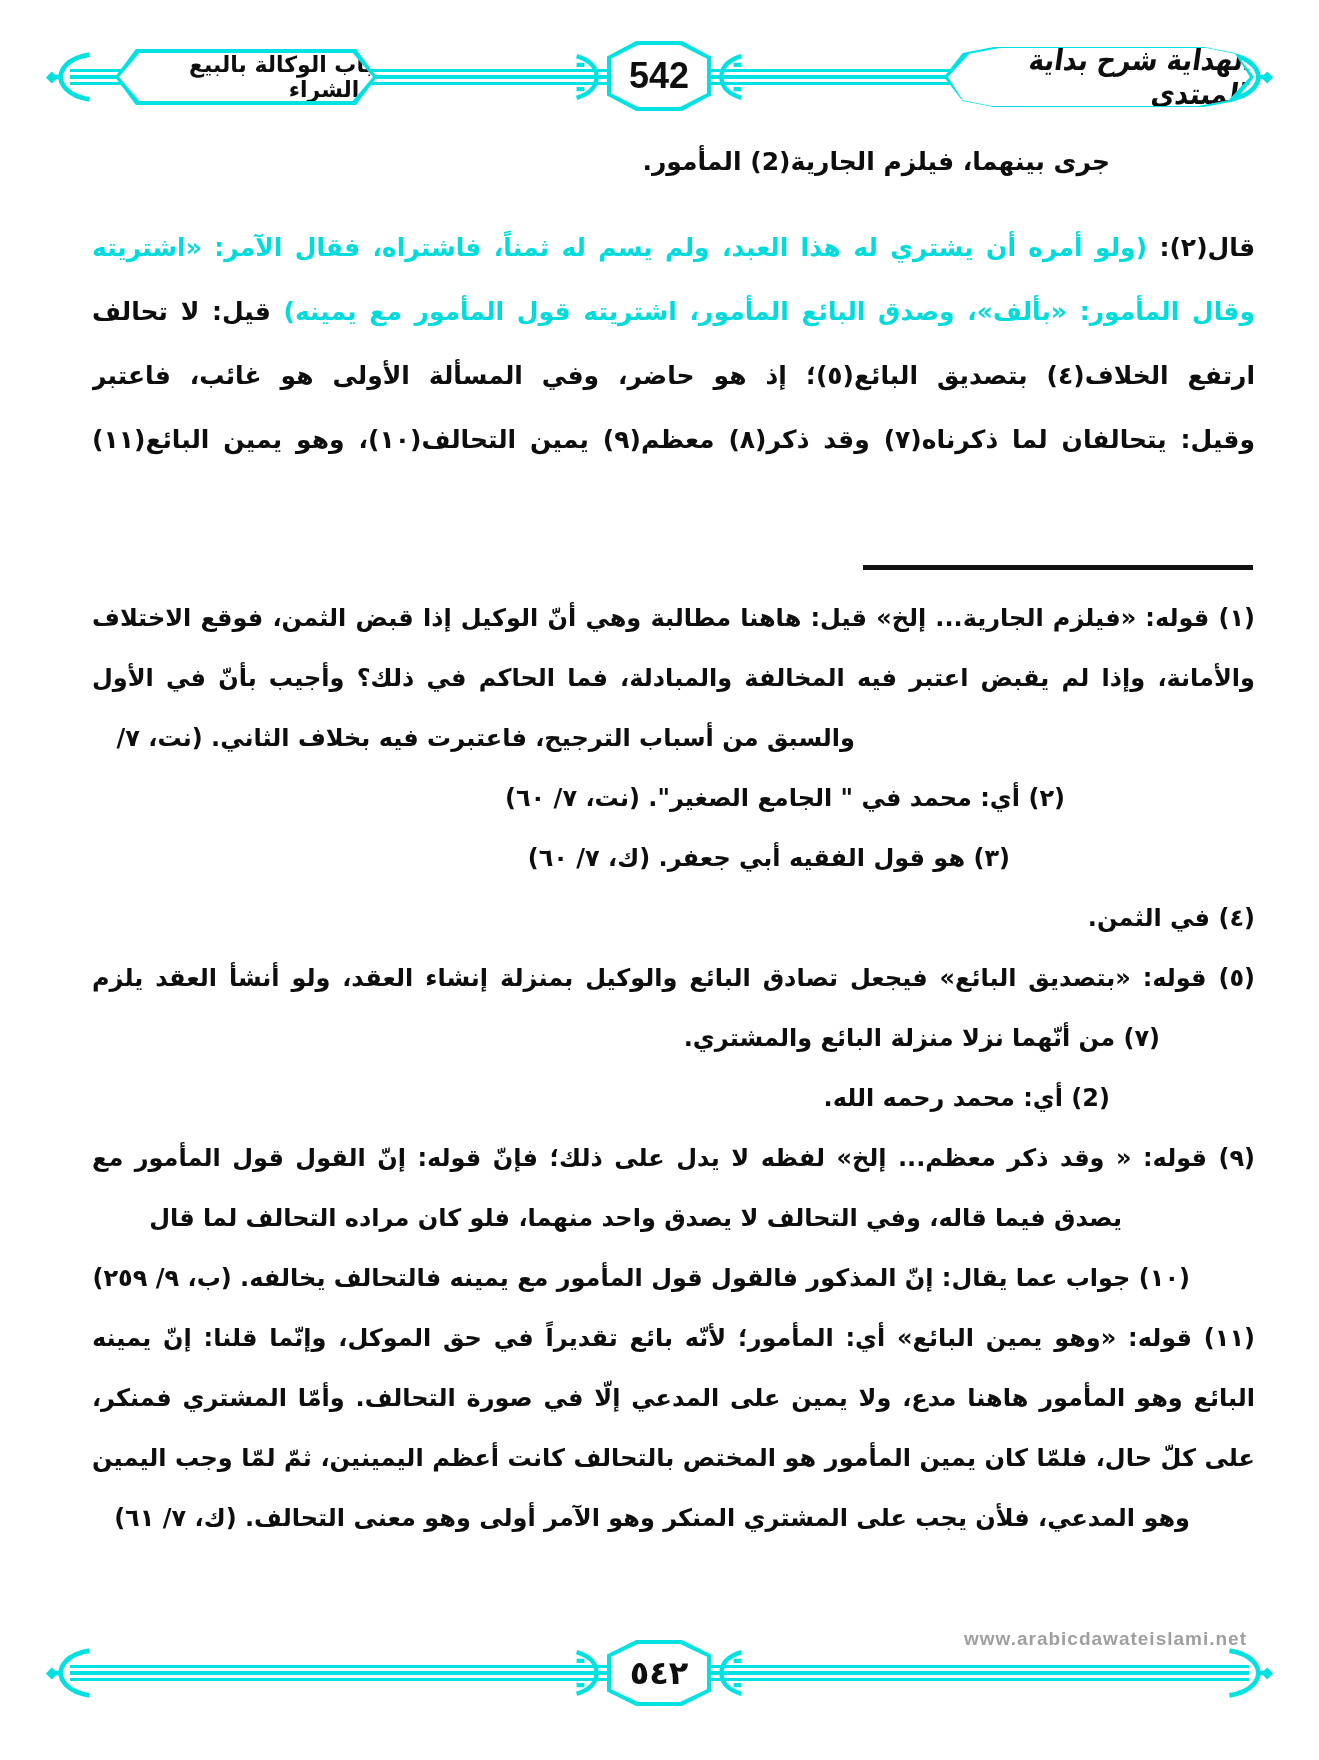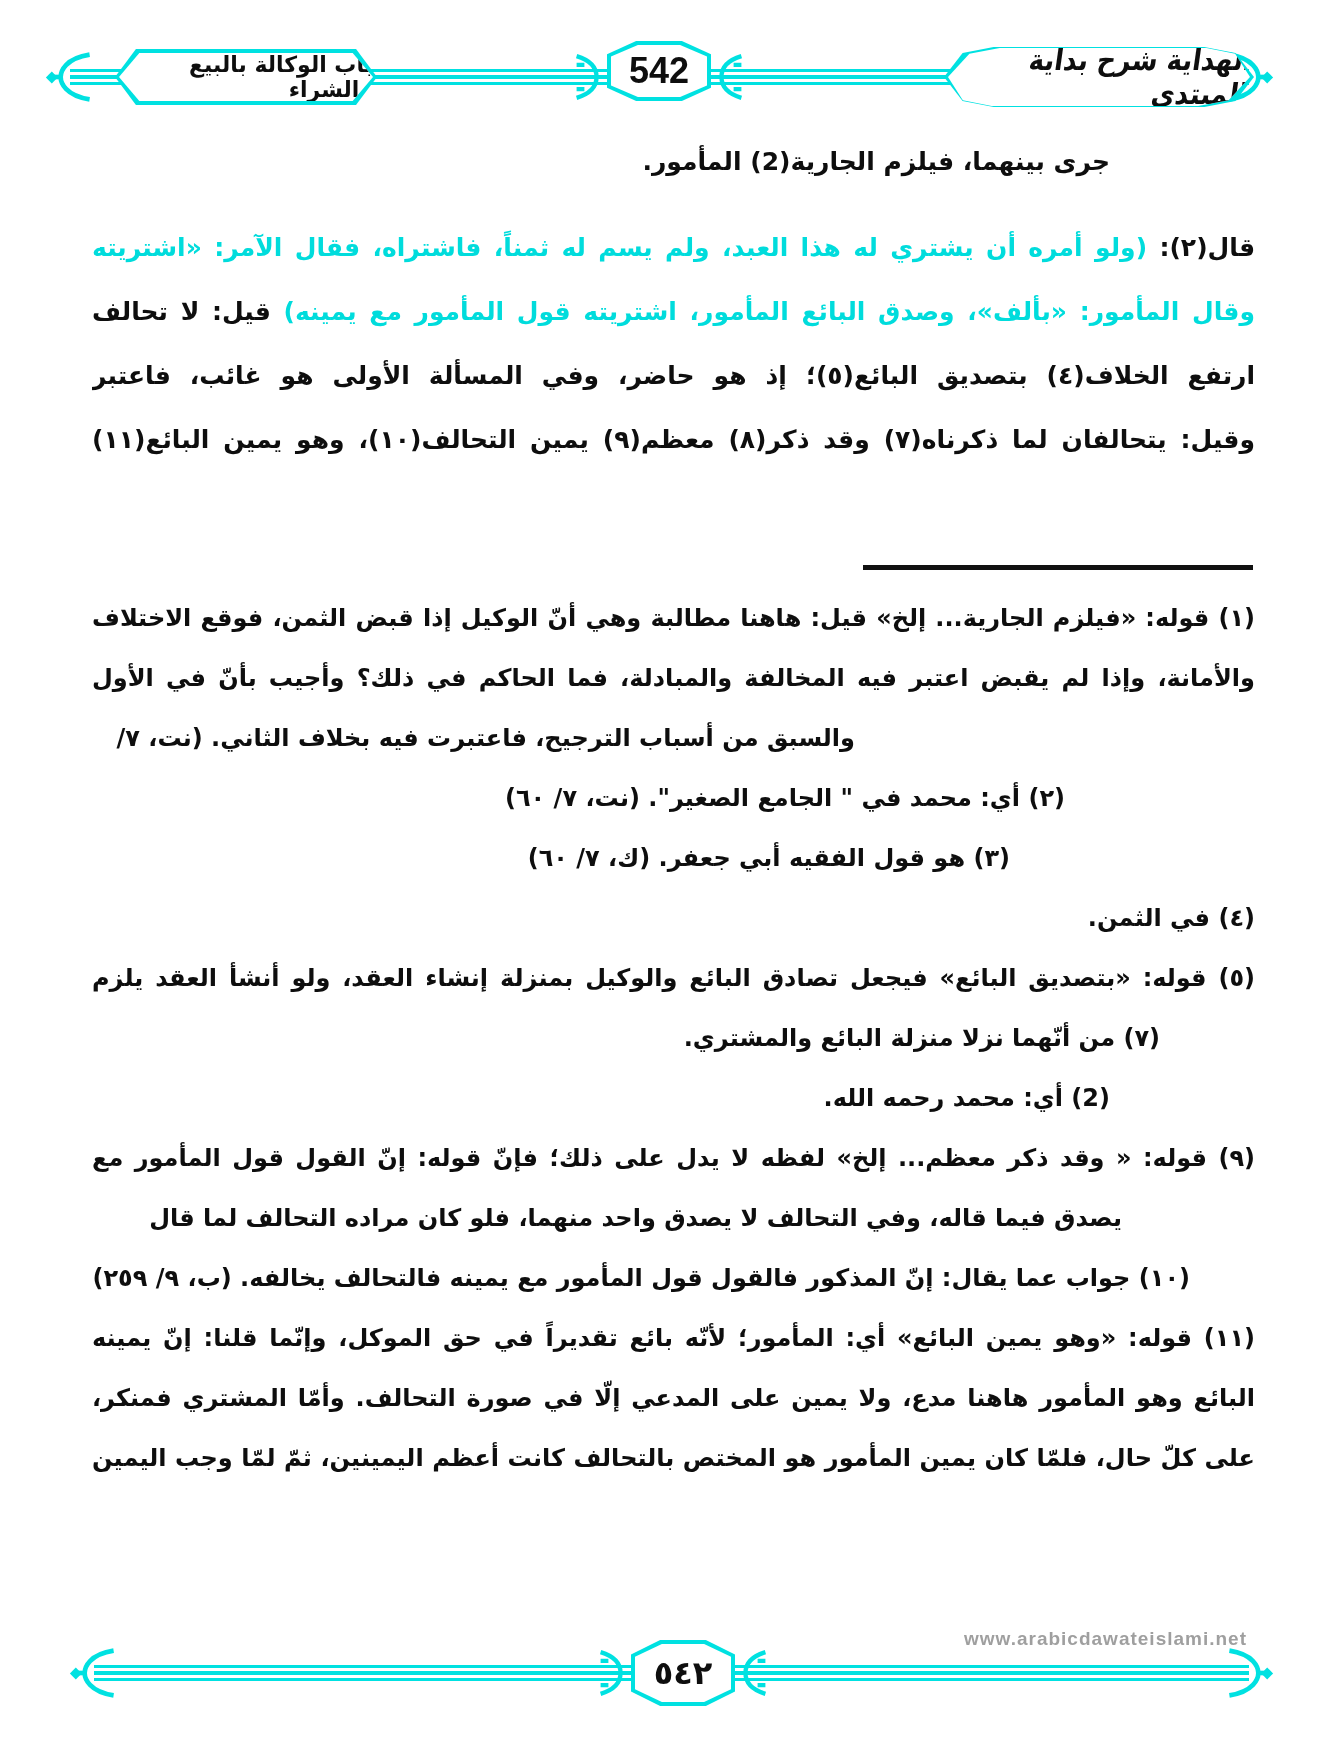--- a/index.html
+++ b/index.html
@@ -7,21 +7,21 @@
     position:relative;
     width:1319px;height:1760px;
     background:#ffffff;
     overflow:hidden;
     font-family:"DejaVu Sans",sans-serif;
     color:var(--ink,#111);
   }
   
   .band{position:absolute;left:0;right:0;height:64px;}
   .band-top{top:45px;}
-  .band-bottom{top:1641px;margin-left:24px;}
+  .band-bottom{top:1641px;}
   .rule{
     position:absolute;top:24px;height:16px;
     background:linear-gradient(to bottom,
       var(--accent) 0 3px, transparent 3px 6px,
       var(--accent) 6px 10px, transparent 10px 13px,
       var(--accent) 13px 16px);
   }
   .finial{position:absolute;top:4px;width:50px;height:56px;color:var(--accent);}
   .finial.right{transform:scaleX(-1);}
   .bracket{position:absolute;top:6px;width:30px;height:52px;color:var(--accent);}
@@ -29,21 +29,21 @@
   .cart{position:absolute;background:var(--accent);}
   .cart .in{
     position:absolute;inset:4px;background:#fff;
     display:flex;align-items:center;justify-content:center;
   }
   .hex, .hex .in{clip-path:polygon(0 50%,8% 0,92% 0,100% 50%,92% 100%,8% 100%);}
   .oct, .oct .in{clip-path:polygon(28% 0,72% 0,100% 22%,100% 78%,72% 100%,28% 100%,0 78%,0 22%);}
   .lens, .lens .in{clip-path:polygon(0 50%,6% 10%,16% 0,84% 0,94% 10%,100% 50%,94% 90%,84% 100%,16% 100%,6% 90%);}
   .cart-chapter{left:115px;top:4px;width:262px;height:56px;}
   .cart-chapter .in{font-size:22px;font-weight:bold;direction:rtl;}
-  .cart-pagenum{left:607px;top:-4px;width:104px;height:60px;}
+  .cart-pagenum{left:607px;top:-4px;width:104px;height:70px;}
   .cart-pagenum .in{font-size:36px;font-weight:bold;font-family:"Liberation Sans",sans-serif;}
   .cart-title{right:65px;top:2px;width:310px;height:60px;}
   .cart-title .in{
     font-size:26px;font-weight:bold;direction:rtl;
     transform:skewX(-8deg) scaleY(1.12);
   }
   .cart-pagenum-b{left:607px;top:-1px;width:104px;height:66px;}
   .cart-pagenum-b .in{font-size:32px;font-weight:bold;direction:rtl;}
   
   .matn{
@@ -132,20 +132,21 @@
     <div class="fline">(٤) في الثمن.</div>
     <div class="fline fjst">(٥) قوله: «بتصديق البائع» فيجعل تصادق البائع والوكيل بمنزلة إنشاء العقد، ولو أنشأ العقد يلزم العبد للآمر، كذا هذا.</div>
     <div class="fline ir95">(٧) من أنّهما نزلا منزلة البائع والمشتري.</div>
     <div class="fline ir145">(2) أي: محمد رحمه الله.</div>
     <div class="fline fjst">(٩) قوله: « وقد ذكر معظم... إلخ» لفظه لا يدل على ذلك؛ فإنّ قوله: إنّ القول قول المأمور مع يمينه يدل على أنّ المأمور</div>
     <div class="fline ir133">يصدق فيما قاله، وفي التحالف لا يصدق واحد منهما، فلو كان مراده التحالف لما قال ذلك. (تب)</div>
     <div class="fline ir65">(١٠) جواب عما يقال: إنّ المذكور فالقول قول المأمور مع يمينه فالتحالف يخالفه. (ب، ٩/ ٢٥٩)</div>
     <div class="fline fjst">(١١) قوله: «وهو يمين البائع» أي: المأمور؛ لأنّه بائع تقديراً في حق الموكل، وإنّما قلنا: إنّ يمينه معظّم يمين التحالف؛ لأنّ</div>
     <div class="fline fjst">البائع وهو المأمور هاهنا مدع، ولا يمين على المدعي إلّا في صورة التحالف. وأمّا المشتري فمنكر، فعلى المنكر اليمين</div>
     <div class="fline fjst">على كلّ حال، فلمّا كان يمين المأمور هو المختص بالتحالف كانت أعظم اليمينين، ثمّ لمّا وجب اليمين على المأمور</div>
+    <div class="fline ir65">وهو المدعي، فلأن يجب على المشتري المنكر وهو الآمر أولى وهو معنى التحالف. (ك، ٧/ ٦١)</div>
   </div>
 
   <div class="band band-bottom">
     <div class="rule" style="left:70px;right:70px;"></div>
 
     <svg class="finial" style="left:45px;" viewBox="0 0 50 60">
       <path d="M46 6 C20 10 15 24 15 30 C15 36 20 50 46 54" fill="none" stroke="currentColor" stroke-width="5"></path>
       <path d="M15 30 H5" stroke="currentColor" stroke-width="5"></path>
       <rect x="1" y="26" width="9" height="9" fill="currentColor" transform="rotate(45 5.5 30.5)"></rect>
     </svg>

